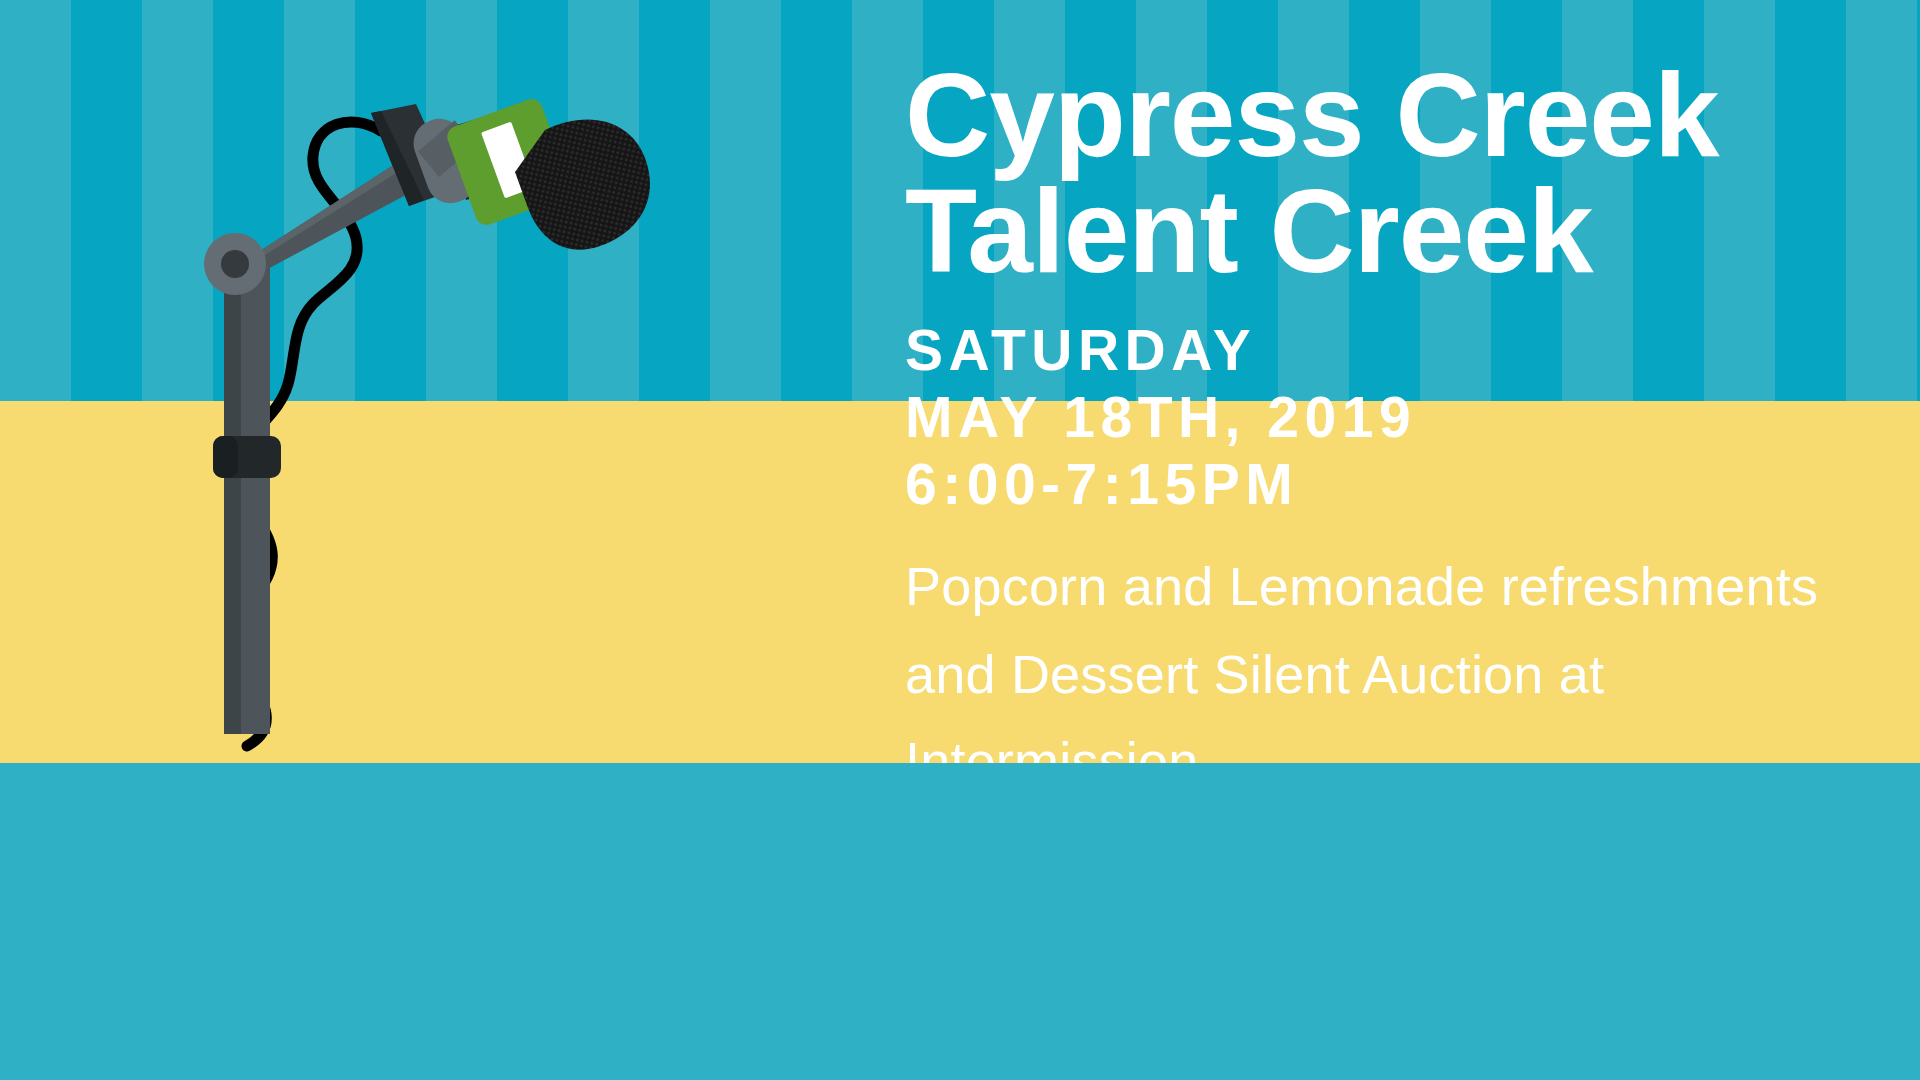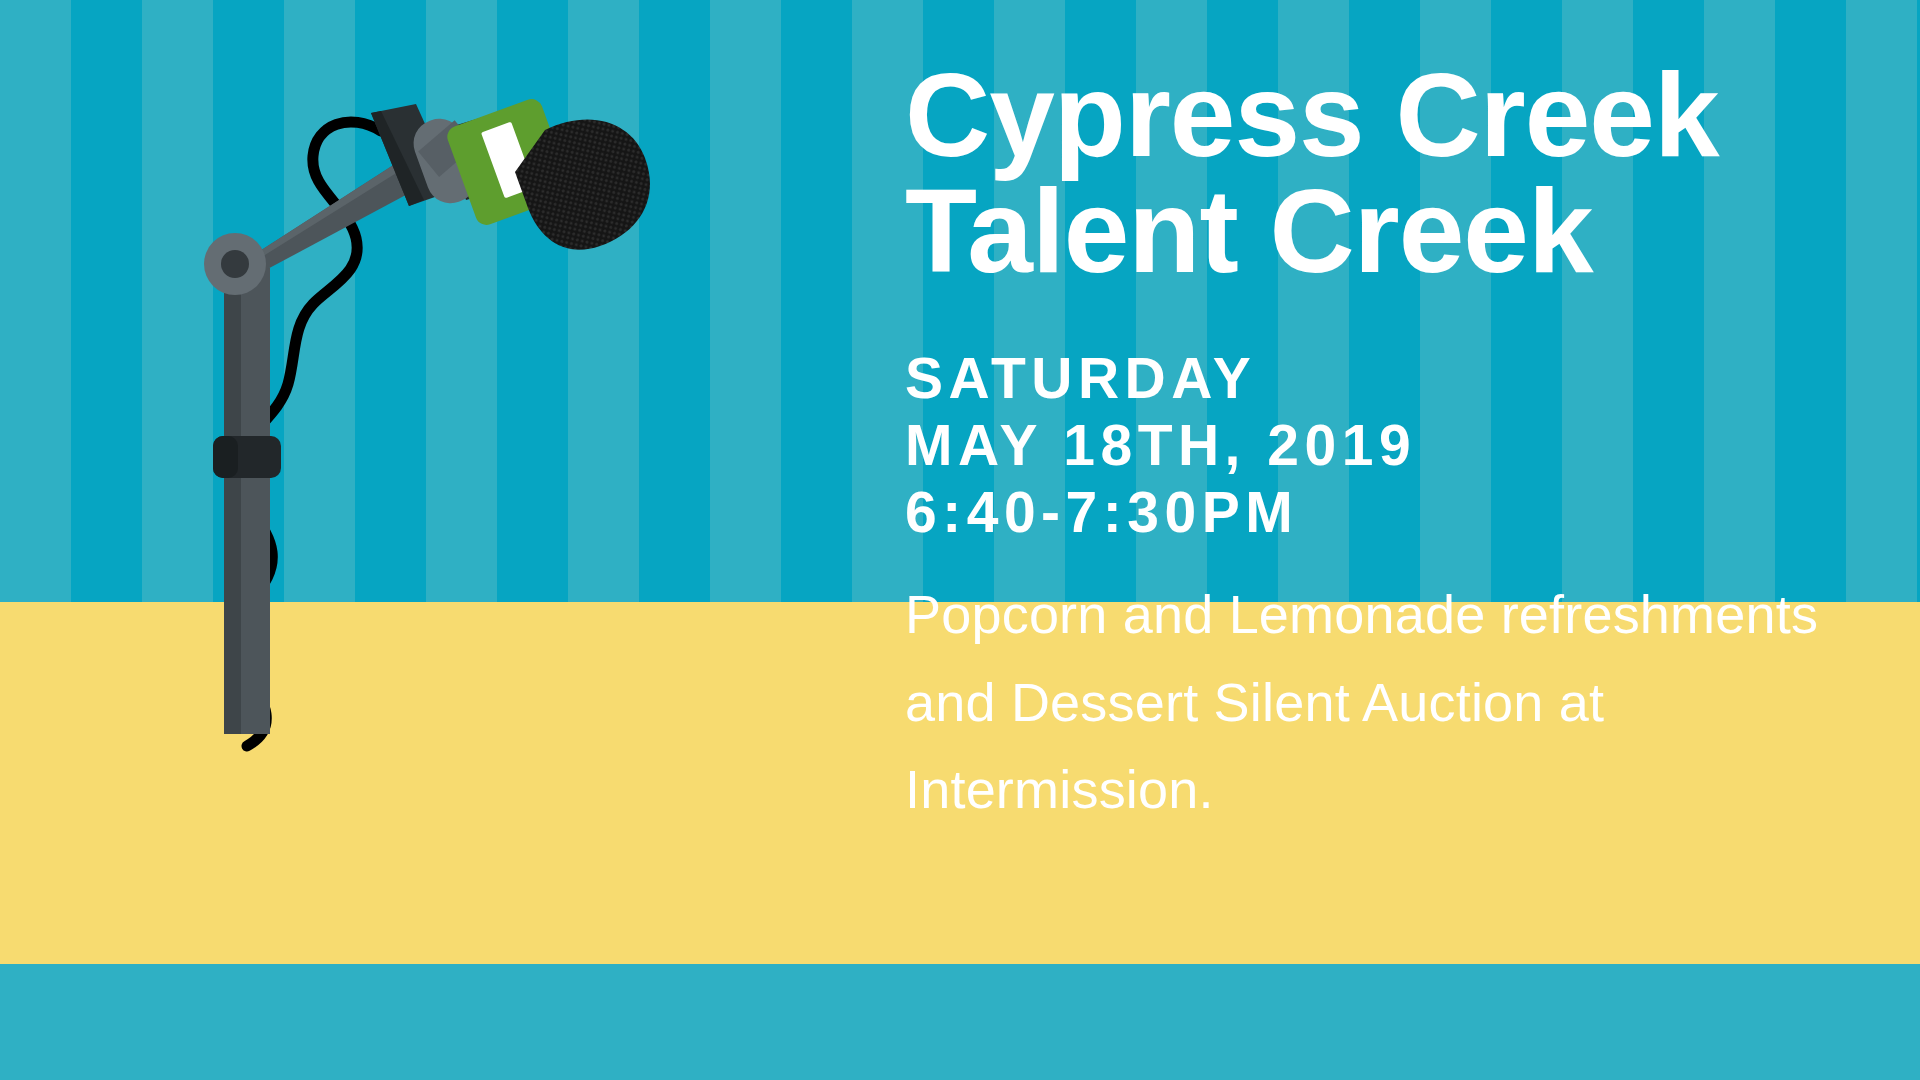--- a/index.html
+++ b/index.html
@@ -2,21 +2,21 @@
 <html><head>
 <meta charset="utf-8">
 <style>
   html,body{margin:0;padding:0;}
   body{
     width:1920px;height:1080px;overflow:hidden;
     font-family:"Liberation Sans", sans-serif;
     background:#2fb0c4;
   }
   #poster{
-    position:relative;width:1920px;height:964px;overflow:hidden;
+    position:relative;width:1920px;height:763px;overflow:hidden;
   }
   
   #stripes{
     position:absolute;inset:0;
     background:repeating-linear-gradient(
       to right,
       var(--s1) 0px, var(--s1) 71px,
       var(--s2) 71px, var(--s2) 142px);
   }
   #floor{
@@ -32,21 +32,21 @@
   }
   #event-title{
     color:#ffffff;
     font-weight:bold;
     font-size:118px;
     line-height:0.98;
     letter-spacing:-1px;
     margin:0;
   }
   .title-line{display:block;white-space:nowrap;}
-  #date-block{margin-top:56px;}
+  #date-block{margin-top:28px;}
   .date-line{
     display:block;
     color:#ffffff;
     font-weight:bold;
     font-size:57px;
     line-height:1.17;
     letter-spacing:5.5px;
     white-space:nowrap;
   }
   #description{
@@ -138,19 +138,19 @@
   <div id="text-column">
 
     <h1 id="event-title" style="color: rgb(255, 255, 255);">
       <span class="title-line">Cypress Creek</span>
       <span class="title-line">Talent Creek</span>
     </h1>
 
     <div id="date-block">
       <span class="date-line">SATURDAY</span>
       <span class="date-line">MAY 18TH, 2019</span>
-      <span class="date-line">6:40-7:30PM</span>
+      <span class="date-line">6:00-7:15PM</span>
     </div>
 
     <p id="description" style="color: rgb(255, 255, 255);">Popcorn and Lemonade refreshments and Dessert Silent Auction at Intermission.</p>
   </div>
 
 </div>
 
 </body></html>

